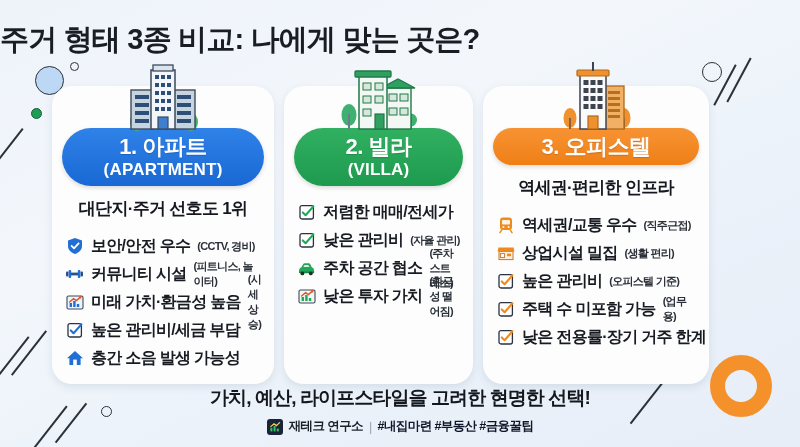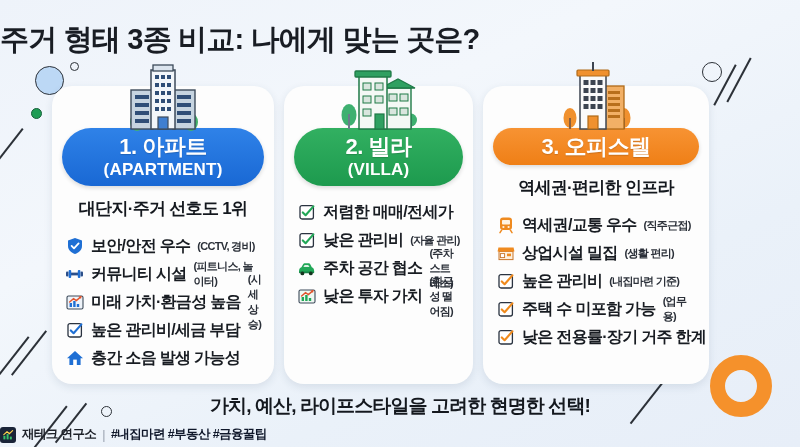--- a/index.html
+++ b/index.html
@@ -194,34 +194,34 @@
   .feature-note {
     font-size: 11px;
     font-weight: 700;
     color: #2b3039;
     letter-spacing: -0.7px;
   }
 
   
   .footer {
     position: absolute;
-    bottom: 4px; left: 0; right: 0;
+    bottom: 12px; left: 0; right: 0;
     text-align: center;
   }
   .footer-line {
     font-size: 19px;
     font-weight: 700;
     color: #14181e;
     letter-spacing: -0.9px;
   }
   .footer-meta {
     margin-top: 7px;
     display: flex;
     align-items: center;
-    justify-content: flex-start;
+    justify-content: center;
     gap: 6px;
     font-size: 12.5px;
     font-weight: 700;
     color: #1c2028;
     letter-spacing: -0.6px;
   }
   .brand-badge {
     width: 16px; height: 16px;
     border-radius: 3px;
     background: #1a2438;
@@ -516,21 +516,21 @@
         <span class="feature-note">(생활 편리)</span>
       </li>
       <li class="feature">
         <span class="feature-icon">
           <svg width="18" height="18" viewBox="0 0 18 18">
               <rect x="2" y="2.6" width="13.4" height="13.4" rx="2" fill="#fff" stroke="#2a3340" stroke-width="1.3"></rect>
               <path d="M4.8 9.4 L7.6 12.2 L15.4 3.4" stroke="#f08a1c" stroke-width="2.1" fill="none" stroke-linecap="round" stroke-linejoin="round"></path>
             </svg>
         </span>
         <span class="feature-text">높은 관리비</span>
-        <span class="feature-note">(내집마련 기준)</span>
+        <span class="feature-note">(오피스텔 기준)</span>
       </li>
       <li class="feature">
         <span class="feature-icon">
           <svg width="18" height="18" viewBox="0 0 18 18">
               <rect x="2" y="2.6" width="13.4" height="13.4" rx="2" fill="#fff" stroke="#2a3340" stroke-width="1.3"></rect>
               <path d="M4.8 9.4 L7.6 12.2 L15.4 3.4" stroke="#f08a1c" stroke-width="2.1" fill="none" stroke-linecap="round" stroke-linejoin="round"></path>
             </svg>
         </span>
         <span class="feature-text">주택 수 미포함 가능</span>
         <span class="feature-note">(업무용)</span>

